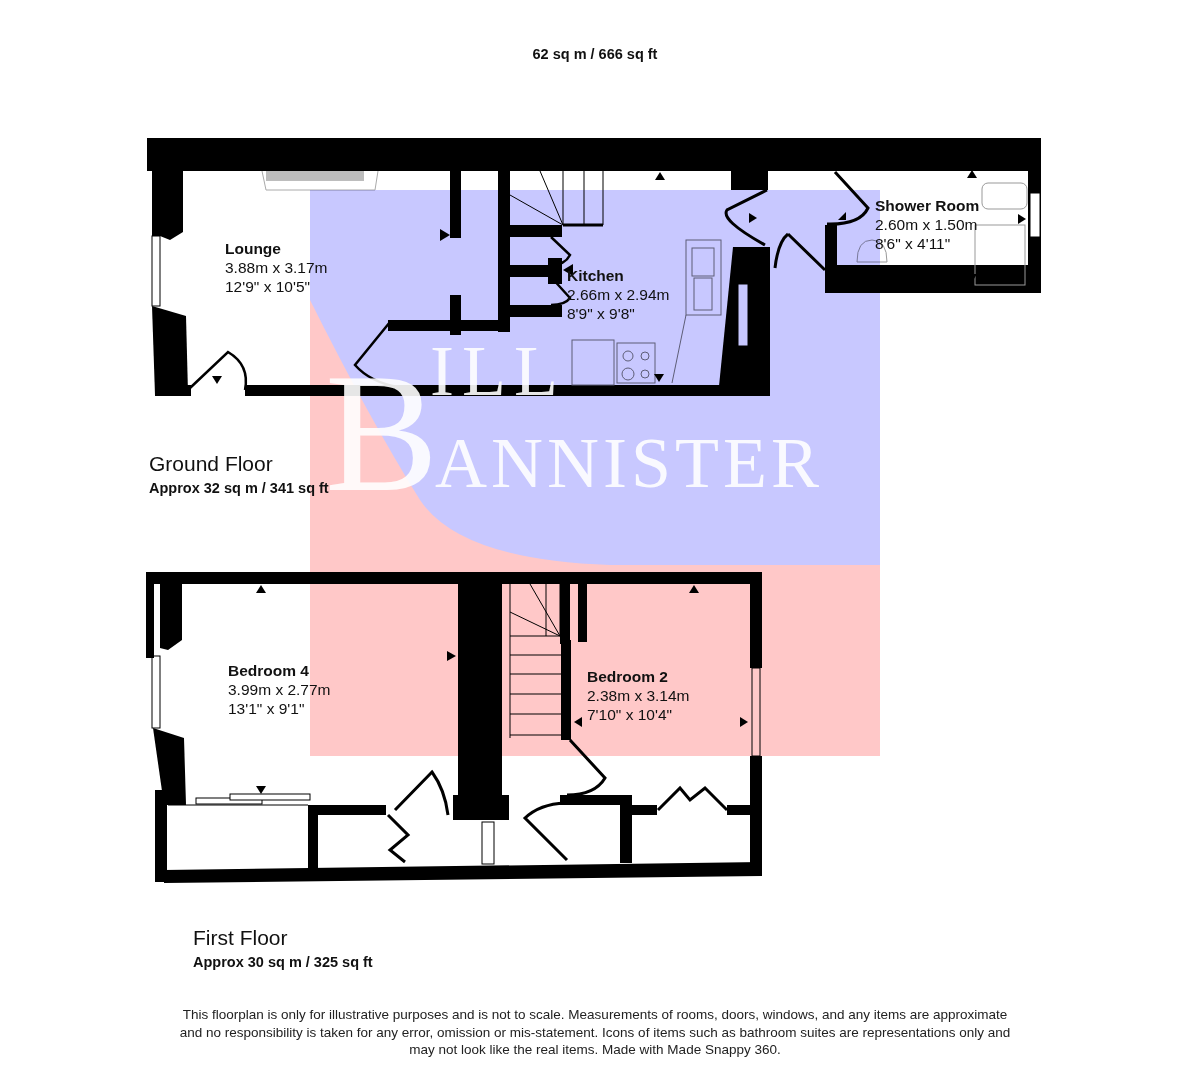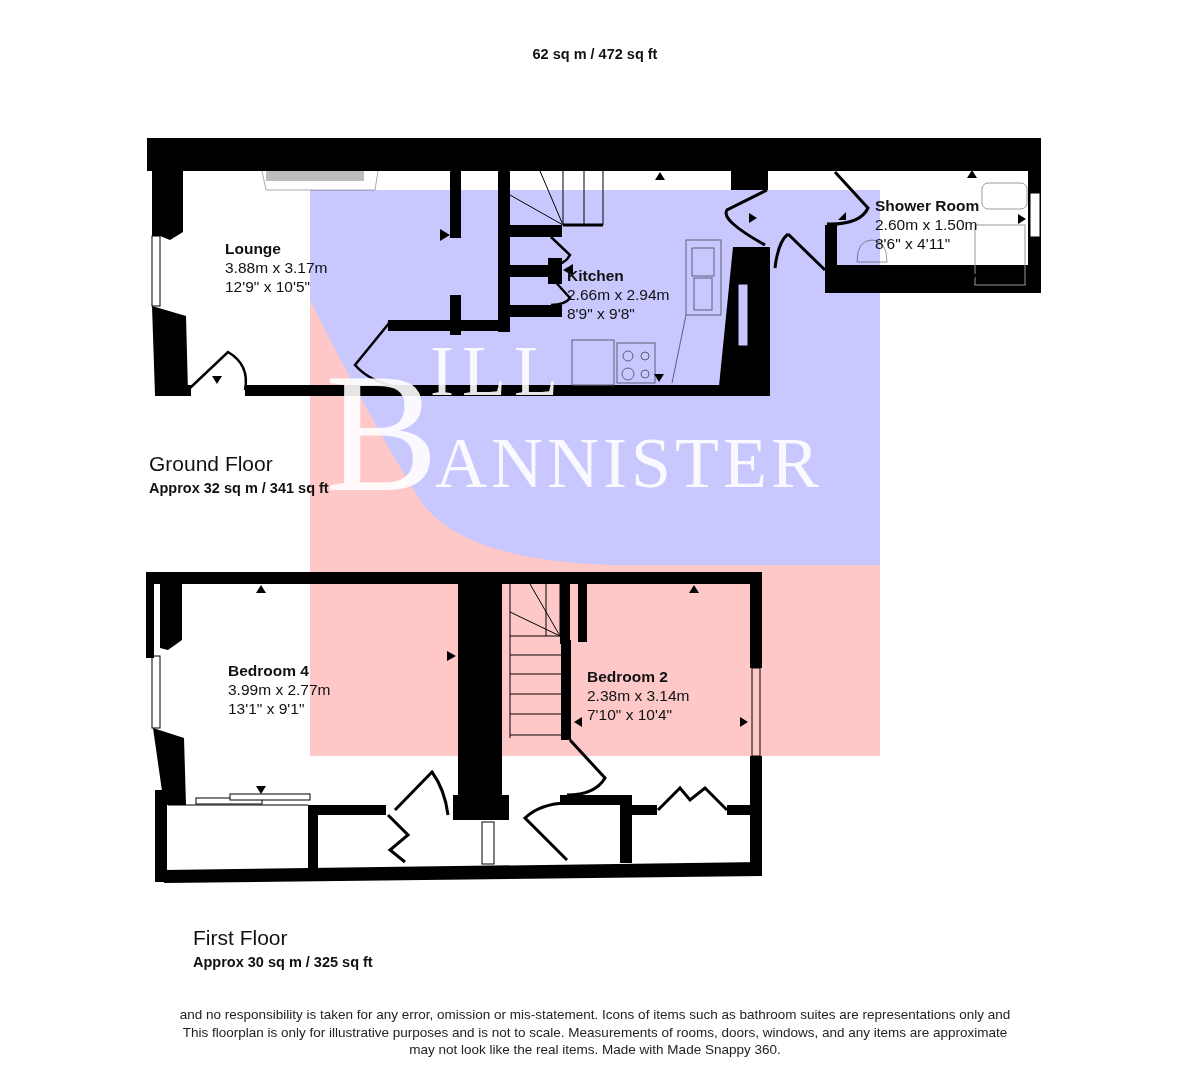--- a/index.html
+++ b/index.html
@@ -13,21 +13,21 @@
   .room-label .rn { font-weight: bold; }
   .disclaimer { left: 140px; width: 910px; top: 1006px; text-align: center; font-size: 13.5px; line-height: 17.5px; color: #222; }
   svg.plan { position: absolute; left: 0; top: 0; }
   .wm { position: absolute; left: 310px; top: 190px; width: 570px; height: 566px; mix-blend-mode: multiply; pointer-events: none; }
   .wm-text { position: absolute; left: 310px; top: 190px; width: 570px; height: 566px; pointer-events: none; }
 </style>
 </head>
 <body>
 
 <div class="abs gia">
-  <div>62 sq m / 472 sq ft</div>
+  <div>62 sq m / 666 sq ft</div>
 </div>
 
 <svg class="plan" width="1190" height="1080" viewBox="0 0 1190 1080">
 
   <g fill="#000" stroke="none">
 
     <rect x="147" y="138" width="894" height="33"></rect>
 
     <polygon points="147,138 183,138 183,232 170,240 160,236 160,138"></polygon>
     <polygon points="147,138 160,138 160,236 152,236 152,140"></polygon>
@@ -222,16 +222,16 @@
   <div>2.38m x 3.14m</div>
   <div>7'10" x 10'4"</div>
 </div>
 
 <div class="abs" style="left:149px; top:926px;margin-left:44px;">
   <div class="floor-name">First Floor</div>
   <div class="floor-area" style="margin-top:4px;">Approx 30 sq m / 325 sq ft</div>
 </div>
 
 <div class="abs disclaimer">
+  <div>This floorplan is only for illustrative purposes and is not to scale. Measurements of rooms, doors, windows, and any items are approximate</div>
   <div>and no responsibility is taken for any error, omission or mis-statement. Icons of items such as bathroom suites are representations only and</div>
-  <div>This floorplan is only for illustrative purposes and is not to scale. Measurements of rooms, doors, windows, and any items are approximate</div>
   <div>may not look like the real items. Made with Made Snappy 360.</div>
 </div>
 
 </body></html>

